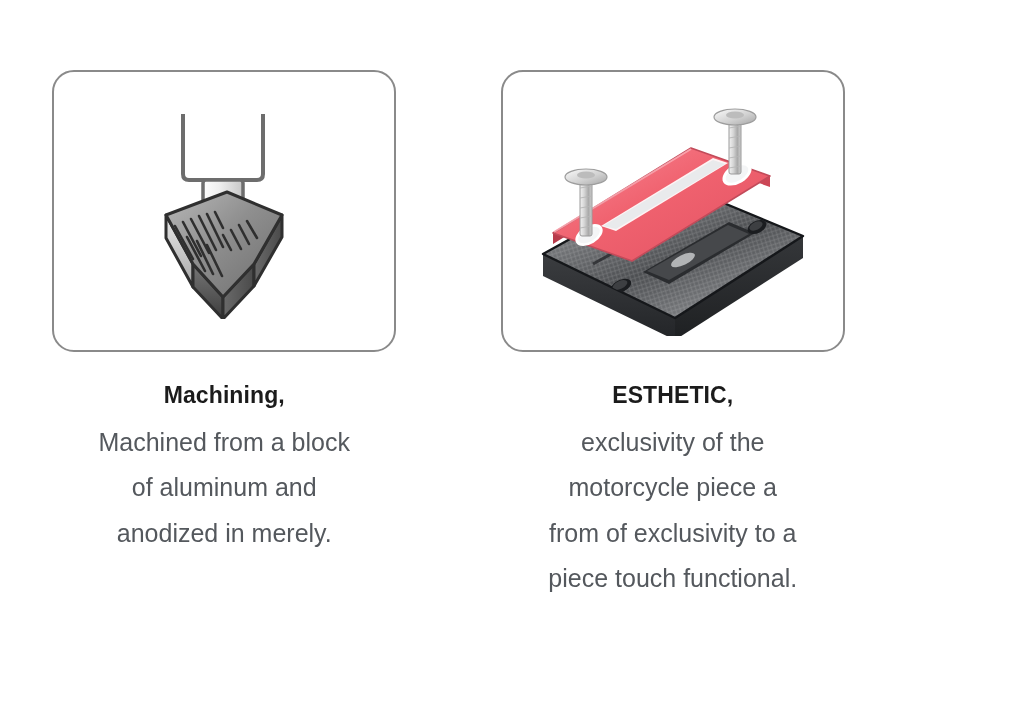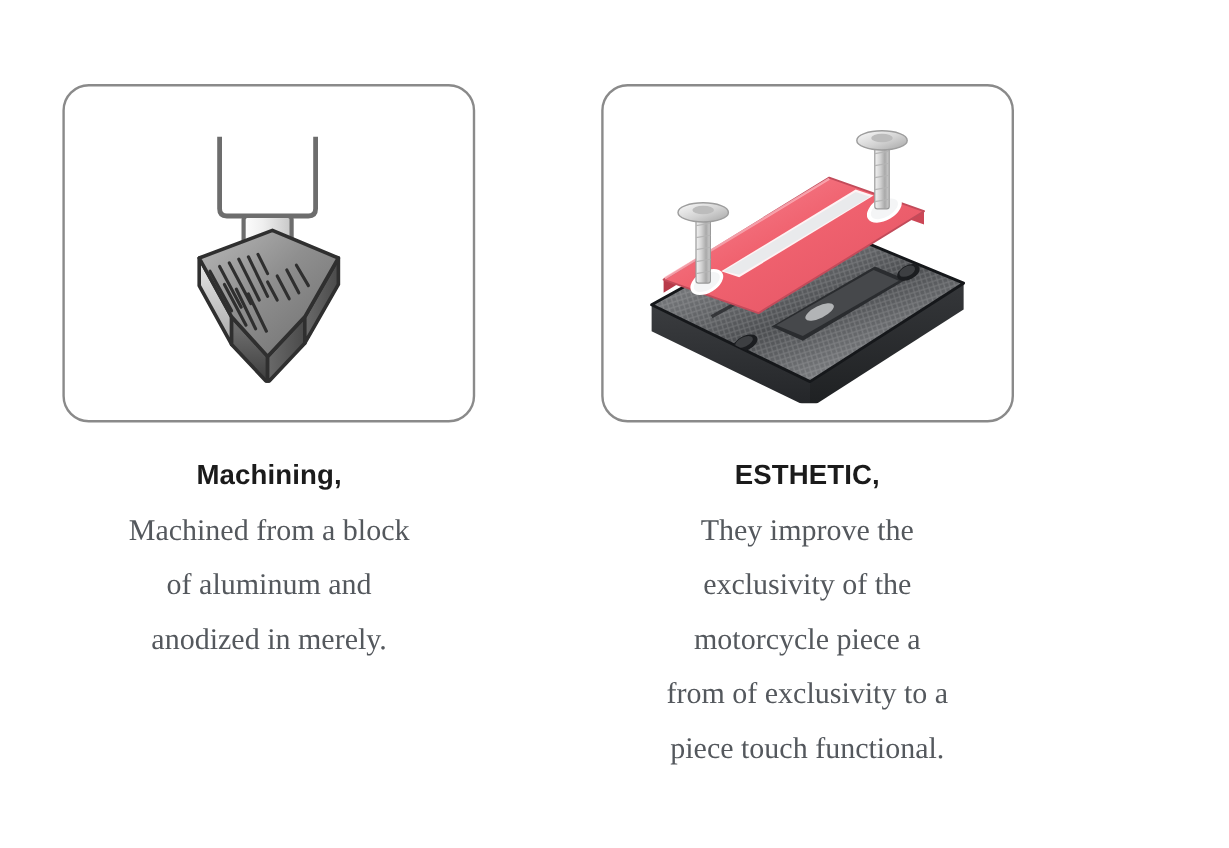--- a/index.html
+++ b/index.html
@@ -75,21 +75,20 @@
     font-weight: 400;
     color: #54585d;
     text-align: center;
     line-height: 1.82;
     width: 400px;
   }
 
   .feature-body .ln {
     display: block;
     white-space: nowrap;
-    font-family: Liberation Serif, serif;
   }
 </style>
 </head>
 <body>
 
 <div class="page">
 
   <div class="features-row">
 
     <div class="feature-col">
@@ -281,21 +280,20 @@
               <ellipse cx="212" cy="31" rx="21" ry="8" fill="url(#headG)" stroke="#9d9d9d" stroke-width="1.2"></ellipse>
               <ellipse cx="212" cy="29" rx="9" ry="3.6" fill="#bcbcbc"></ellipse>
             </g>
           </svg>
         </span>
       </div>
 
       <div class="feature-title">ESTHETIC,</div>
 
       <div class="feature-body">
-        <span class="ln">They improve the</span>
         <span class="ln">exclusivity of the</span>
         <span class="ln">motorcycle piece a</span>
         <span class="ln">from of exclusivity to a</span>
         <span class="ln">piece touch functional.</span>
       </div>
     </div>
 
   </div>
 </div>
 

